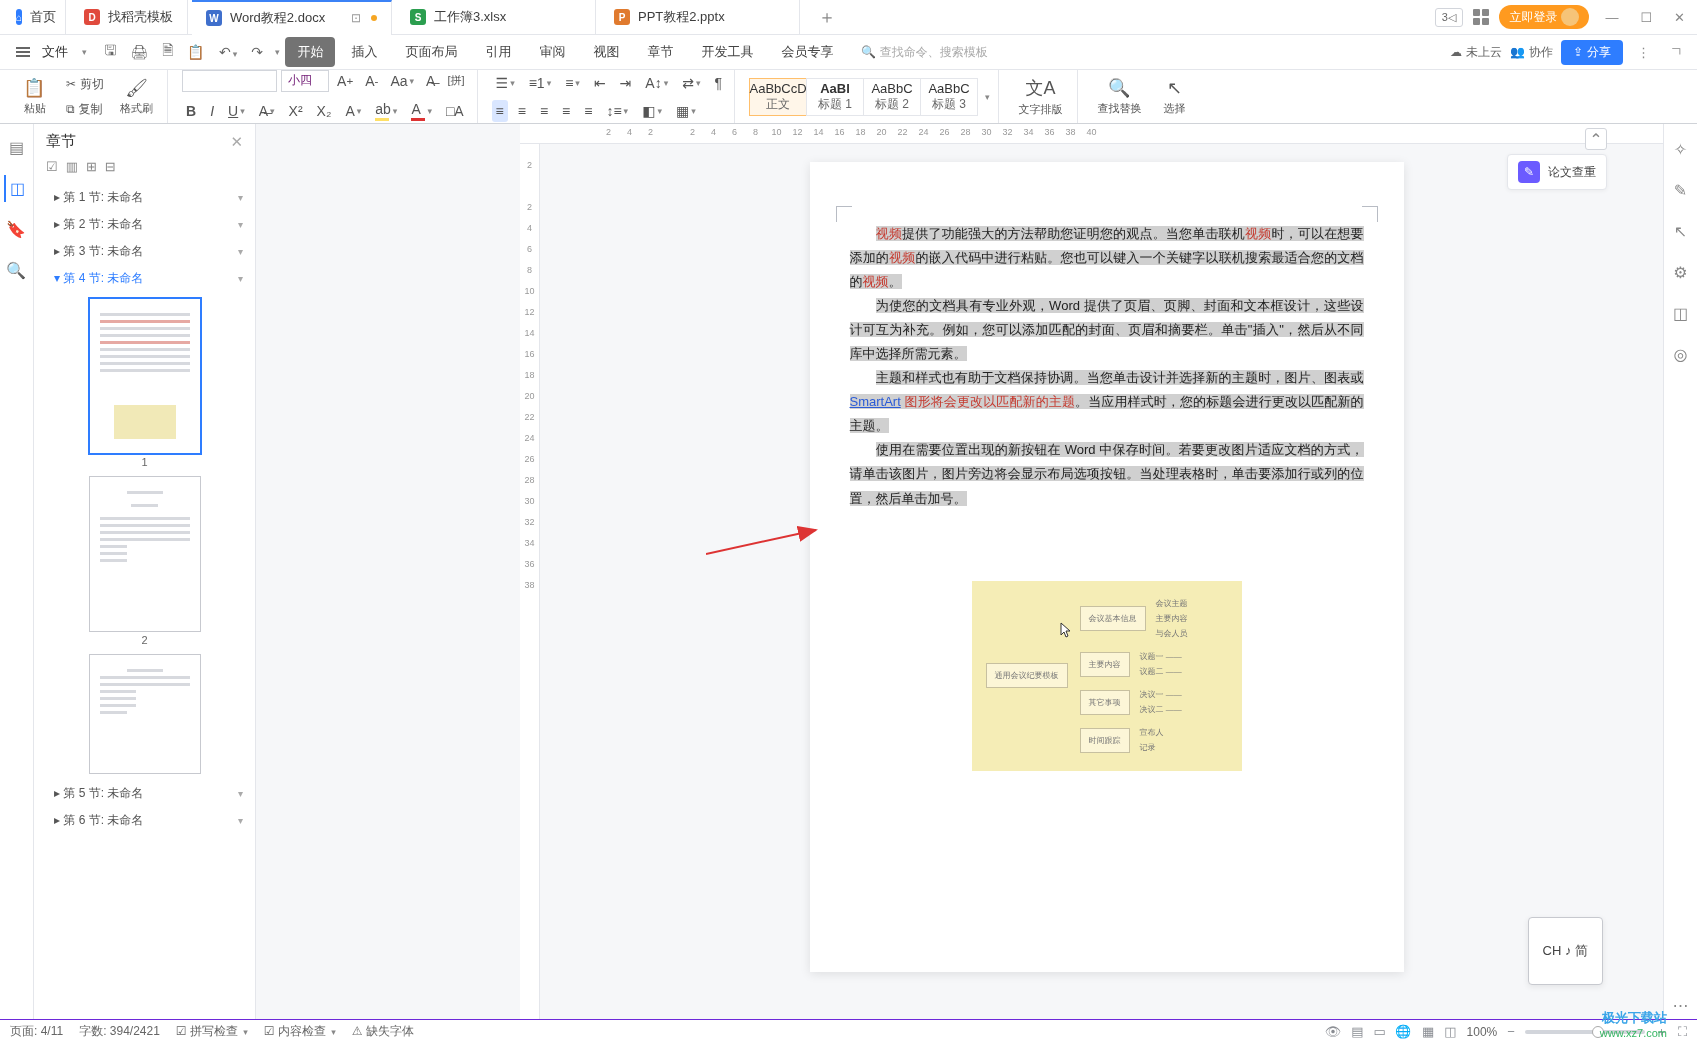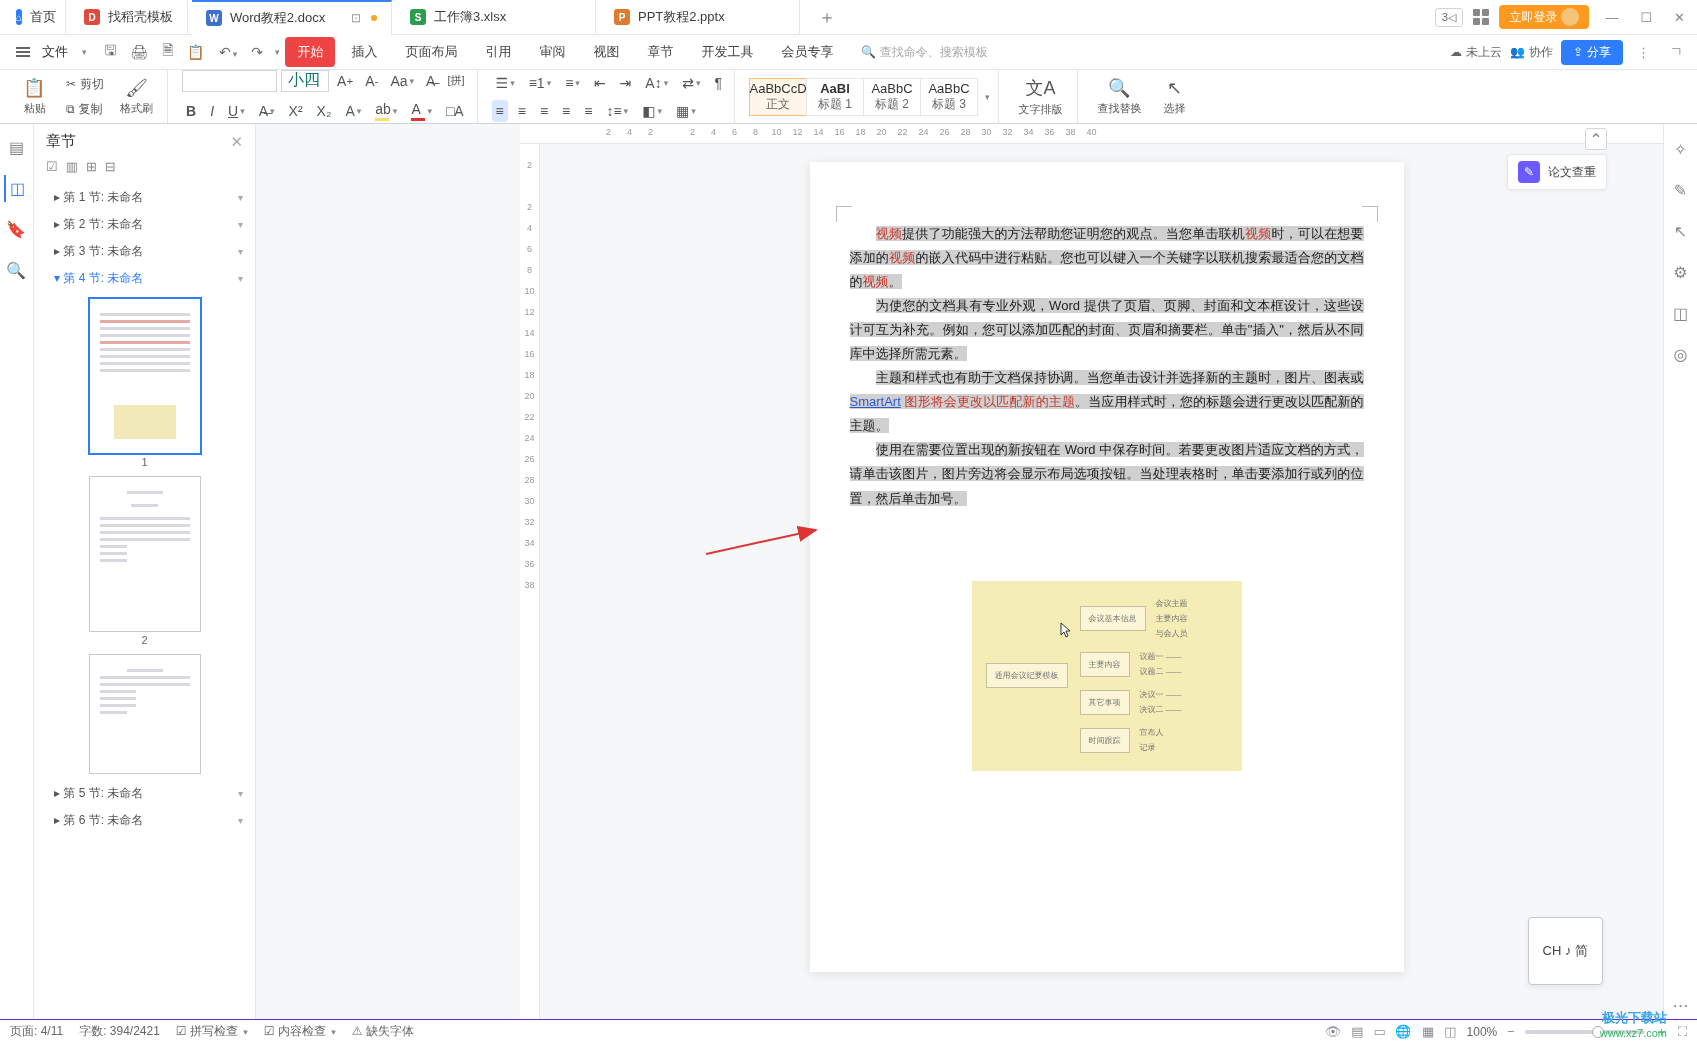--- a/index.html
+++ b/index.html
@@ -15,50 +15,50 @@
   .ic-home{background:#2e7dff}
   .ic-dg{background:#e04a3d}
   .ic-word{background:#3f6fcc}
   .ic-xls{background:#2b9e4f}
   .ic-ppt{background:#e07a2e}
   .tab-plus{color:#888;font-size:18px;padding:0 14px;cursor:pointer}
   .title-right{margin-left:auto;display:flex;align-items:center;gap:10px}
   .indicator-box{border:1px solid #d2d5db;border-radius:3px;padding:2px 6px;font-size:11px;color:#666}
   .apps-icon{width:16px;height:16px;display:grid;grid-template-columns:1fr 1fr;grid-template-rows:1fr 1fr;gap:2px}
   .apps-icon span{background:#888;border-radius:1px}
-  .login-btn{background:#ff9a1f;color:#fff;border-radius:4px;font-size:12px;padding:3px 10px;display:flex;align-items:center;gap:4px;cursor:pointer}
+  .login-btn{background:#ff9a1f;color:#fff;border-radius:12px;font-size:12px;padding:3px 10px;display:flex;align-items:center;gap:4px;cursor:pointer}
   .avatar{width:18px;height:18px;border-radius:50%;background:#f6c478}
   .win-btn{color:#888;padding:4px 6px;font-size:13px;cursor:pointer}
 
   
   .menubar{display:flex;align-items:center;height:35px;background:#fff;border-bottom:1px solid #e4e6eb;padding:0 8px;gap:6px;font-size:13px}
   .menu-left{display:flex;align-items:center;gap:6px}
   .file-btn{display:flex;align-items:center;gap:12px;padding:3px 8px;cursor:pointer;color:#333}
   .hamburger{display:flex;flex-direction:column;gap:2px}
   .hamburger span{display:block;width:14px;height:2px;background:#666}
   .qat-btn{color:#666;padding:3px 4px;cursor:pointer;font-size:14px}
   .ribbon-tabs{display:flex;align-items:center;gap:4px}
   .rtab{padding:6px 12px;cursor:pointer;color:#444;font-size:13px}
-  .rtab.active{background:#ef4444;color:#fff;border-radius:4px}
+  .rtab.active{background:#737373;color:#fff;border-radius:4px}
   .cmd-search{color:#aaa;font-size:12px;padding:4px 10px}
   .menu-right{margin-left:auto;display:flex;align-items:center;gap:8px}
   .cloud-btn,.collab-btn{color:#666;font-size:12px;display:flex;align-items:center;gap:4px;cursor:pointer}
   .share-btn{background:#2e7dff;color:#fff;border-radius:4px;padding:4px 12px;font-size:12px;display:flex;align-items:center;gap:4px;cursor:pointer}
   .overflow{color:#888;padding:0 6px}
 
   
   .ribbon{display:flex;align-items:stretch;height:54px;background:#fff;border-bottom:1px solid #d0d3d8;padding:0 6px;gap:6px}
   .ribgroup{display:flex;align-items:center;gap:6px;padding:0 8px;border-right:1px solid #e4e6eb}
   .ribgroup.last{border-right:none}
   .bigbtn{display:flex;flex-direction:column;align-items:center;justify-content:center;gap:2px;font-size:11px;color:#555;padding:0 6px;cursor:pointer;min-width:42px}
   .bigbtn svg,.bigbtn .glyph{font-size:18px;color:#555}
   .smallbtn{display:flex;align-items:center;gap:4px;font-size:12px;color:#555;cursor:pointer;padding:2px 4px}
   .col2{display:flex;flex-direction:column;gap:4px;justify-content:center}
   .font-combo{display:flex;align-items:center;gap:4px}
-  .font-combo input{border:1px solid #d2d5db;height:22px;font-size:16px;padding:0 6px;color:#0f766e;background:#fff}
+  .font-combo input{border:1px solid #d2d5db;height:22px;font-size:12px;padding:0 6px;color:#701a75;background:#fff}
   .font-name{width:95px}
   .font-size{width:48px}
   .iconrow{display:flex;align-items:center;gap:6px}
   .ib{padding:3px 4px;font-size:14px;color:#555;cursor:pointer;border-radius:3px;display:inline-flex;align-items:center}
   .ib.active{background:#d9e6ff}
   .colorbar{width:14px;height:3px;display:block;margin-top:1px}
   .style-gallery{display:flex;align-items:stretch}
   .style-item{width:58px;border:1px solid #e4e6eb;margin-right:-1px;display:flex;flex-direction:column;align-items:center;justify-content:center;cursor:pointer;padding:2px}
   .style-item .prev{font-size:13px;color:#333}
   .style-item .lbl{font-size:12px;color:#666}

